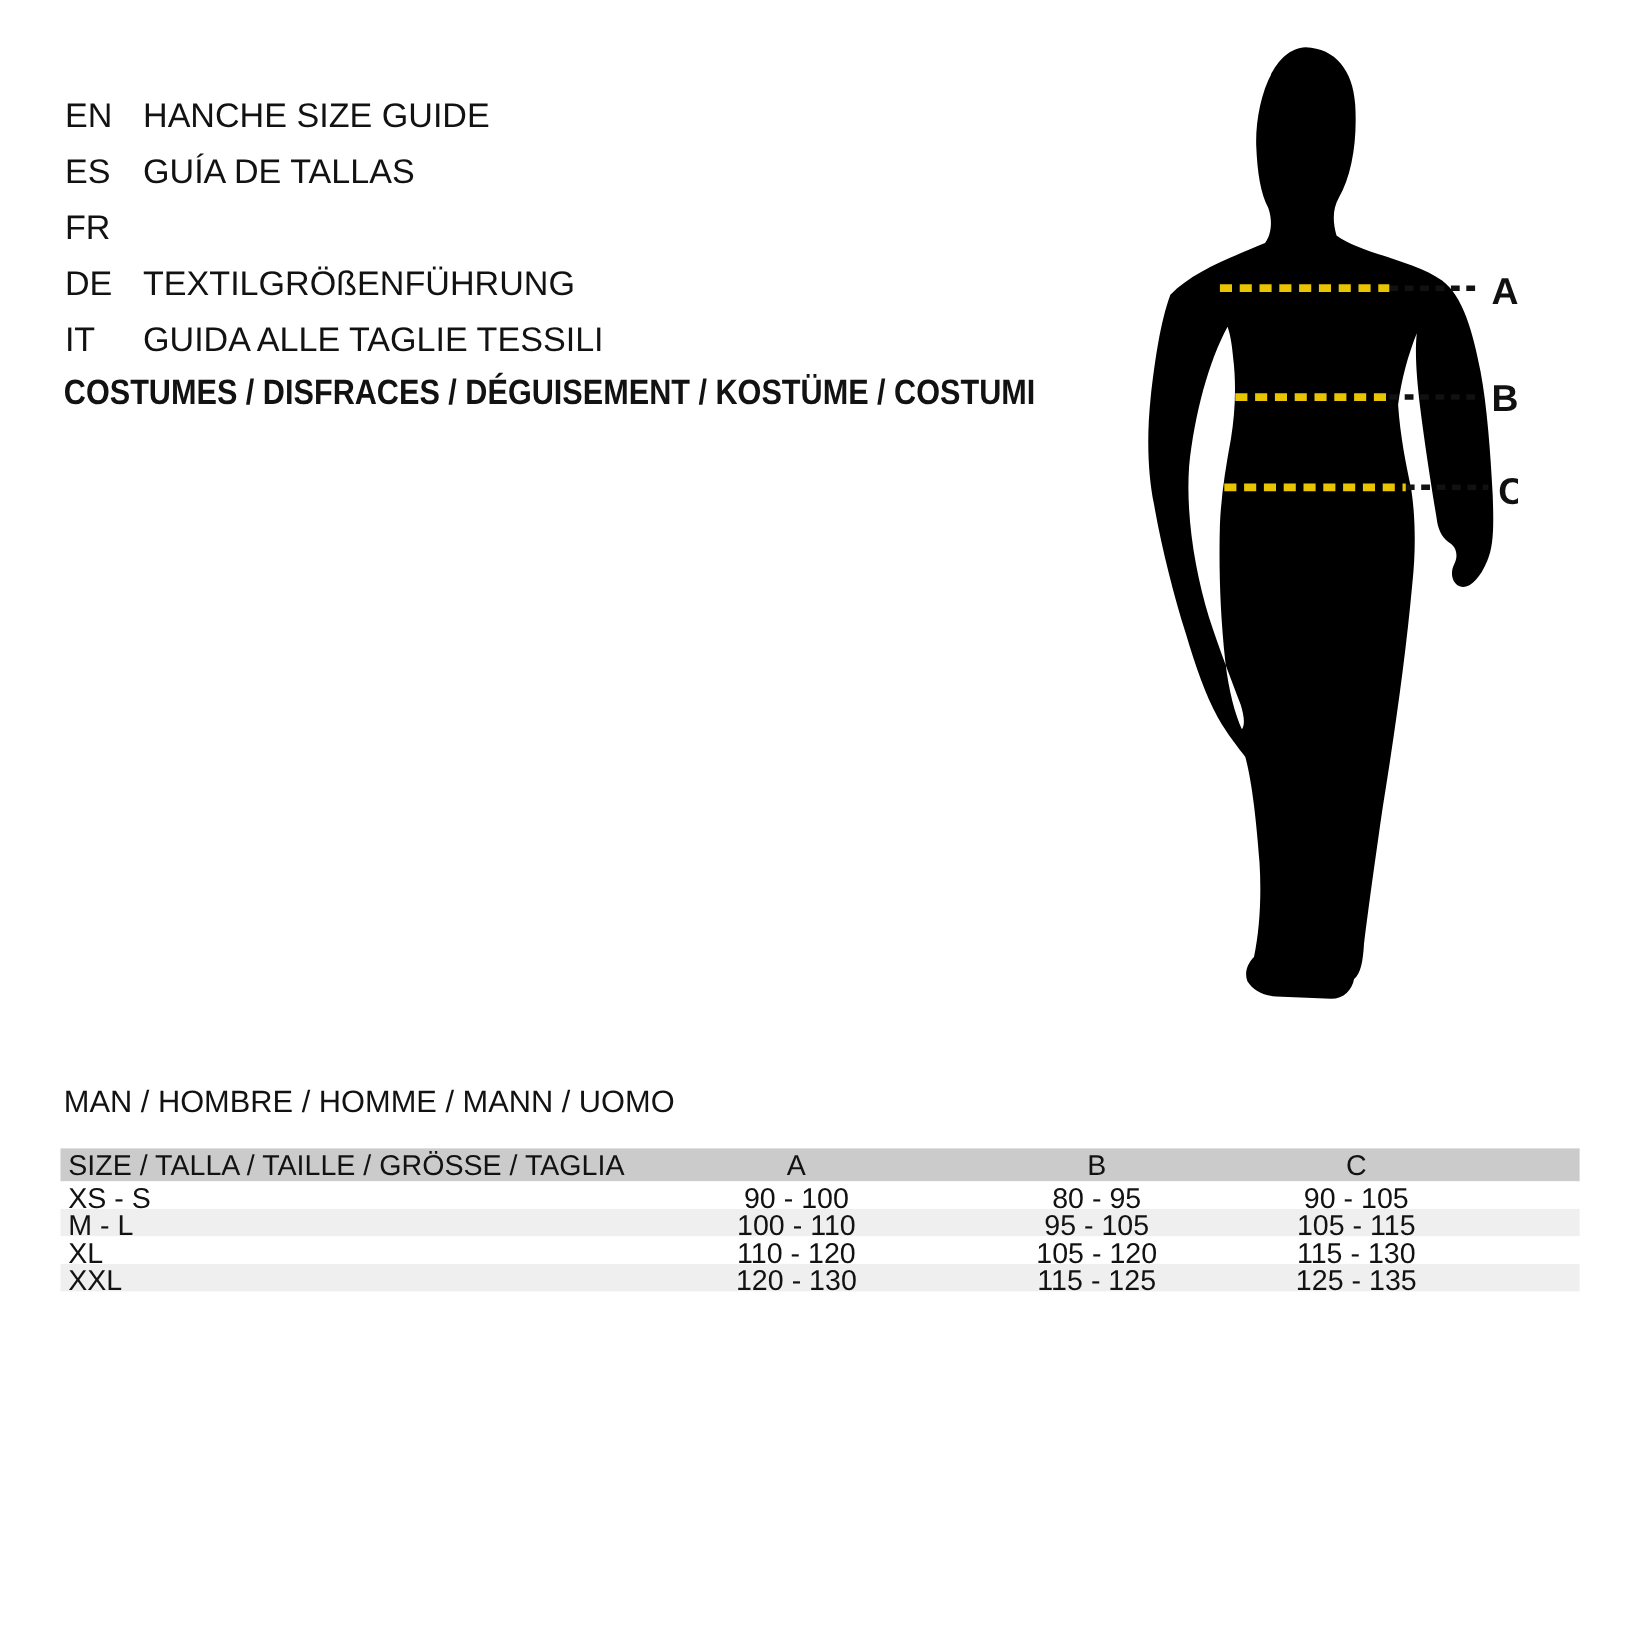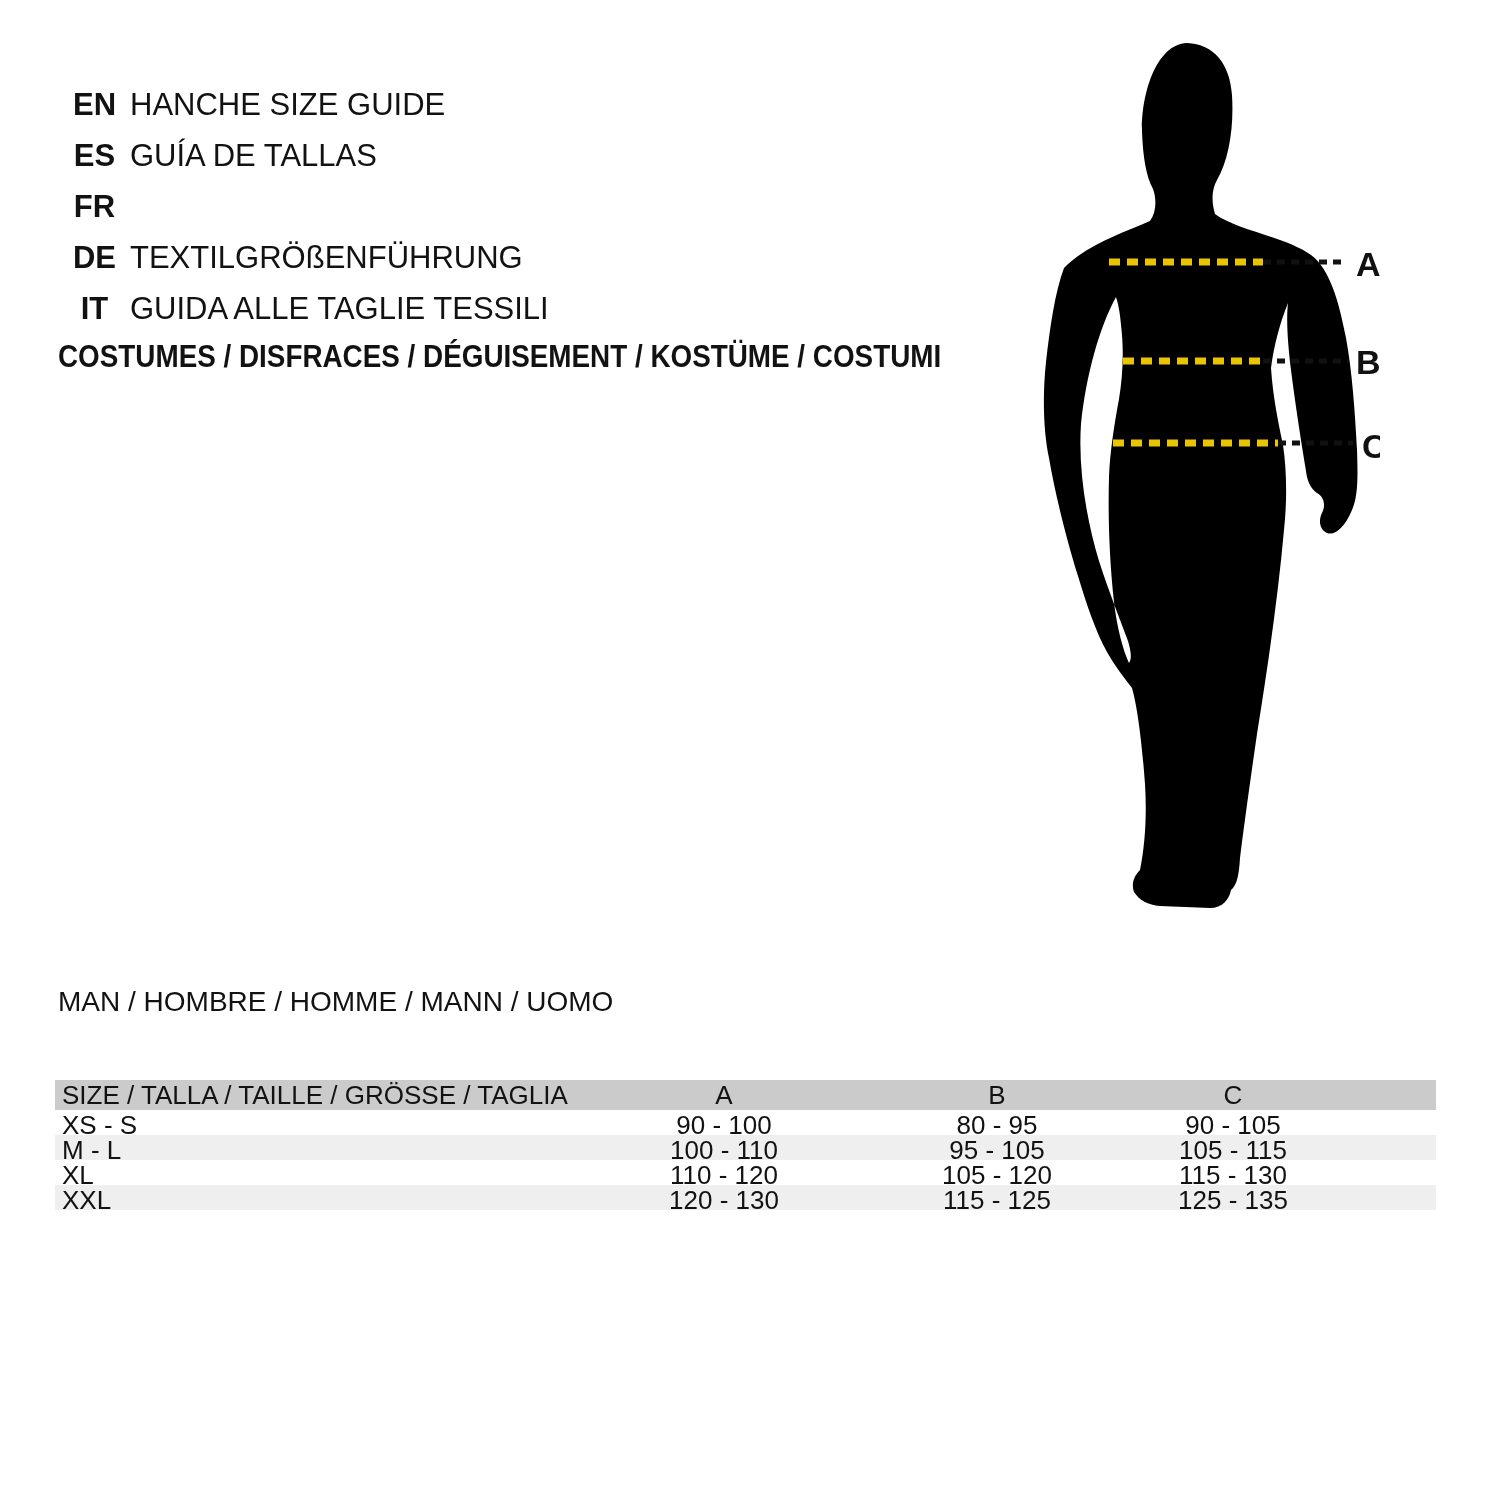--- a/index.html
+++ b/index.html
@@ -3,36 +3,36 @@
 <meta charset="utf-8">
 <style>
   html,body{margin:0;padding:0;background:#fff;}
   .canvas{
     position:relative;width:1500px;height:1500px;background:#ffffff;
     font-family:"Liberation Sans",sans-serif;color:#121212;overflow:hidden;
   }
   
   .lang-block{position:absolute;left:59px;top:79px;}
   .lang-row{display:grid;grid-template-columns:71px auto;line-height:51px;font-size:31px;}
-  .lang-code{font-weight:700;text-align:center;}
+  .lang-code{font-weight:400;}
   .lang-label{white-space:nowrap;}
   
   .category-title{
     position:absolute;left:58px;top:336px;font-size:32px;font-weight:bold;
     line-height:40px;white-space:nowrap;
   }
   .cx87{display:inline-block;transform:scaleX(0.87);transform-origin:0 50%;}
   .cx92{display:inline-block;transform:scaleX(0.92);transform-origin:0 50%;}
   
   .figure-svg{position:absolute;left:1040px;top:40px;width:340px;height:920px;}
   .figure-svg text{font-family:"Liberation Sans",sans-serif;font-weight:bold;font-size:34px;fill:#111;}
   
   .section-title{position:absolute;left:58px;top:984px;font-size:28px;line-height:36px;white-space:nowrap;}
   
-  .size-table{position:absolute;left:55px;top:1080px;width:1381px;font-size:26px;}
+  .size-table{position:absolute;left:55px;top:1044px;width:1381px;font-size:26px;}
   .t-row{display:grid;grid-template-columns:535px 268px 278px 194px 1fr;align-items:center;}
   .t-head{height:30px;background:#cbcbcb;}
   .t-body{height:25px;background:#ffffff;}
   .t-body.alt{background:#efefef;}
   .t-size{padding-left:7px;text-align:left;white-space:nowrap;}
   .t-val{text-align:center;white-space:nowrap;}
   
   .legend-block{position:absolute;left:58px;top:1291px;font-size:30px;line-height:45px;}
   .legend-line{white-space:nowrap;}
 </style>

